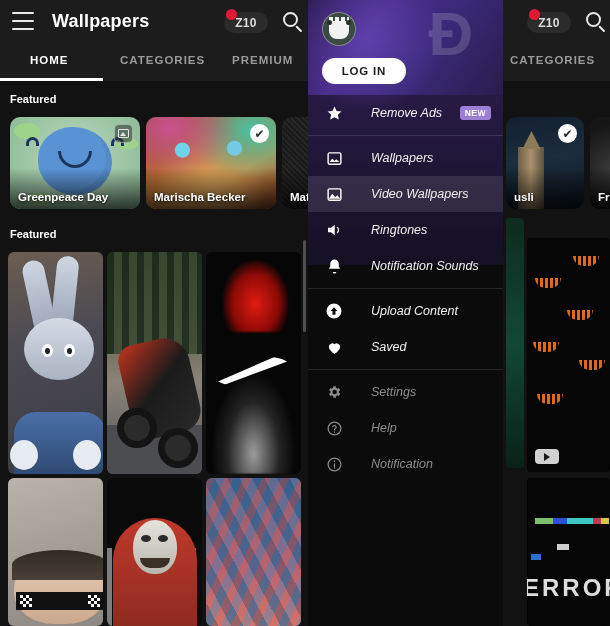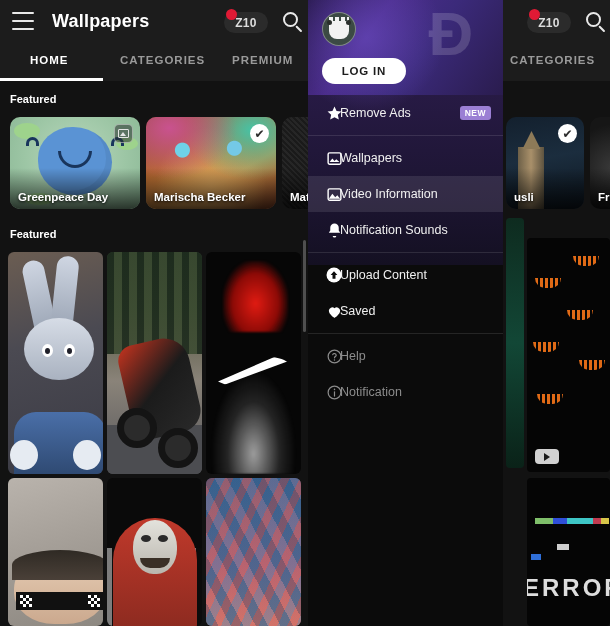--- a/index.html
+++ b/index.html
@@ -187,21 +187,21 @@
       background: repeating-linear-gradient(90deg, #f2f2f2 0 4px, rgba(0,0,0,0) 4px 6px); }
   .avatar .re { position: absolute; top: 7px; width: 5px; height: 5px; background: #2a2f2c; border-radius: 50%; }
   .avatar .re.l { left: 4px; } .avatar .re.r { right: 4px; }
   .login-btn { position: absolute; left: 14px; top: 58px; width: 84px; height: 26px; border-radius: 13px;
       background: #fff; color: #1c1c1c; font-size: 11.5px; font-weight: bold; letter-spacing: .8px;
       display: flex; align-items: center; justify-content: center; cursor: pointer; border: none;
       font-family: "Liberation Sans", sans-serif; }
 
   .menu { position: relative; width: 195px; }
   .mi { position: relative; display: flex; align-items: center; height: 36px; padding-left: 15px; cursor: pointer; }
-  .mi .mlabel { font-size: 12.5px; color: #f0f0f0; margin-left: 17px; white-space: nowrap; }
+  .mi .mlabel { font-size: 12.5px; color: #f0f0f0; margin-left: 48px; white-space: nowrap; font-style: italic; }
   .mi.dim .mlabel { color: #8c8c8c; }
   .mi.selected { background: rgba(255,255,255,.10); }
   .mi .mic { position: absolute; left: 16px; width: 20px; height: 20px;
              display: flex; align-items: center; justify-content: center; }
   .mi.dim .mic { color: #8c8c8c; }
   .divider { height: 1px; background: rgba(255,255,255,.11); margin: 4px 0; }
   .new-badge { position: absolute; right: 12px; top: 11px; height: 14px; padding: 0 5px; border-radius: 3px;
       background: #9b7fd4; color: #fff; font-size: 8.5px; font-weight: bold; letter-spacing: .5px;
       display: flex; align-items: center; }
 
@@ -426,23 +426,32 @@
         <span class="mlabel">Wallpapers</span>
       </div>
 
       <div class="mi selected">
         <span class="mic">
           <svg width="17" height="17" viewBox="0 0 24 24" fill="none" stroke="#ffffff" stroke-width="2">
             <rect x="3" y="4" width="18" height="16" rx="2"></rect>
               <path d="M4 18l5-7 4 5 3-3 4 5z" fill="#ffffff" stroke="none"></path>
           </svg>
         </span>
-        <span class="mlabel">Video Information</span>
-      </div>
-
+        <span class="mlabel">Video Wallpapers</span>
+      </div>
+
+      <div class="mi">
+        <span class="mic">
+          <svg width="18" height="18" viewBox="0 0 24 24" fill="#ffffff">
+              <path d="M4 9v6h4l5 4V5L8 9H4z"></path>
+              <path d="M16.5 8.5a5 5 0 010 7" fill="none" stroke="#ffffff" stroke-width="1.8" stroke-linecap="round"></path>
+            </svg>
+        </span>
+        <span class="mlabel">Ringtones</span>
+      </div>
 
       <div class="mi">
         <span class="mic">
           <svg width="17" height="17" viewBox="0 0 24 24" fill="#ffffff">
               <path d="M12 2a6 6 0 00-6 6v4l-2 3h16l-2-3V8a6 6 0 00-6-6zm0 20a2.6 2.6 0 002.6-2.3H9.4A2.6 2.6 0 0012 22z"></path>
             </svg>
         </span>
         <span class="mlabel">Notification Sounds</span>
       </div>
 
@@ -462,20 +471,28 @@
         <span class="mic">
           <svg width="17" height="17" viewBox="0 0 24 24" fill="#ffffff">
               <path d="M12 21s-8-5.1-8-10.2A4.8 4.8 0 0112 7.4 4.8 4.8 0 0120 10.8C20 15.9 12 21 12 21z"></path>
             </svg>
         </span>
         <span class="mlabel">Saved</span>
       </div>
 
       <div class="divider"></div>
 
+      <div class="mi dim">
+        <span class="mic">
+          <svg width="16" height="16" viewBox="0 0 24 24" fill="#8c8c8c">
+              <path d="M19.4 13a7.6 7.6 0 000-2l2-1.5-2-3.4-2.4 1a7.5 7.5 0 00-1.7-1L15 3.5h-4l-.3 2.6a7.5 7.5 0 00-1.7 1l-2.4-1-2 3.4L6.6 11a7.6 7.6 0 000 2l-2 1.5 2 3.4 2.4-1a7.5 7.5 0 001.7 1l.3 2.6h4l.3-2.6a7.5 7.5 0 001.7-1l2.4 1 2-3.4zM13 15.4a3.4 3.4 0 110-6.8 3.4 3.4 0 010 6.8z"></path>
+            </svg>
+        </span>
+        <span class="mlabel">Settings</span>
+      </div>
 
       <div class="mi dim">
         <span class="mic">
           <svg width="17" height="17" viewBox="0 0 24 24" fill="none" stroke="#8c8c8c" stroke-width="1.7">
             <circle cx="12" cy="12" r="9"></circle>
               <path d="M9.6 9.3a2.5 2.5 0 014.8.9c0 1.7-2.4 2-2.4 3.6" stroke-linecap="round"></path>
             <circle cx="12" cy="17" r="1" fill="#8c8c8c" stroke="none"></circle>
           </svg>
         </span>
         <span class="mlabel">Help</span>

